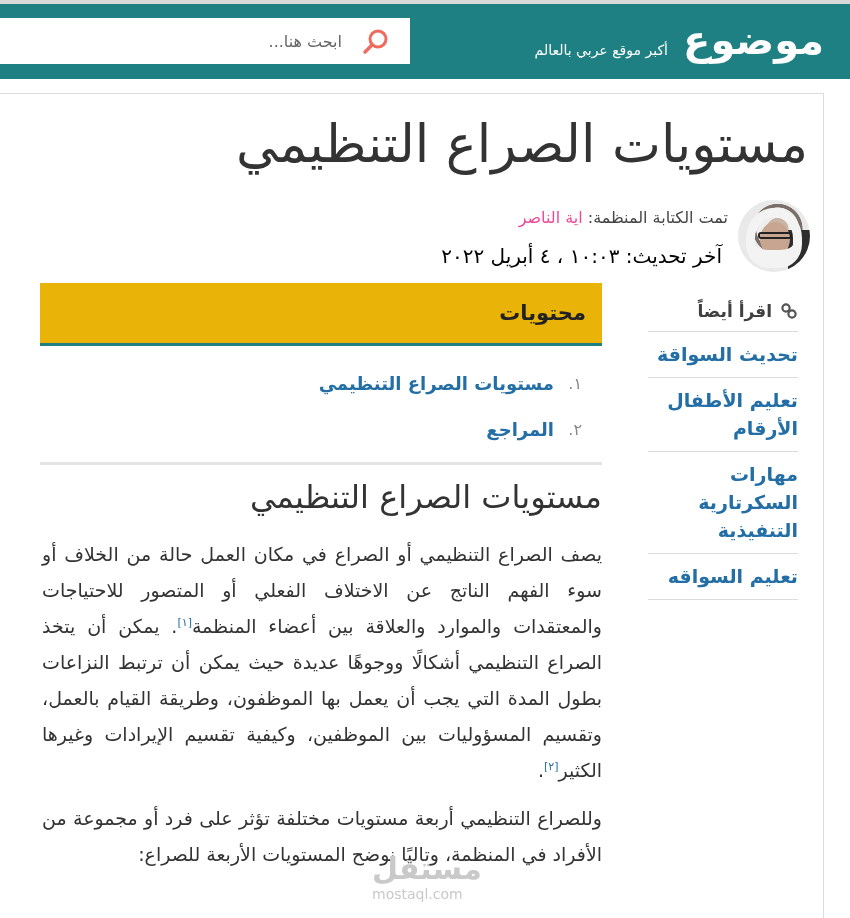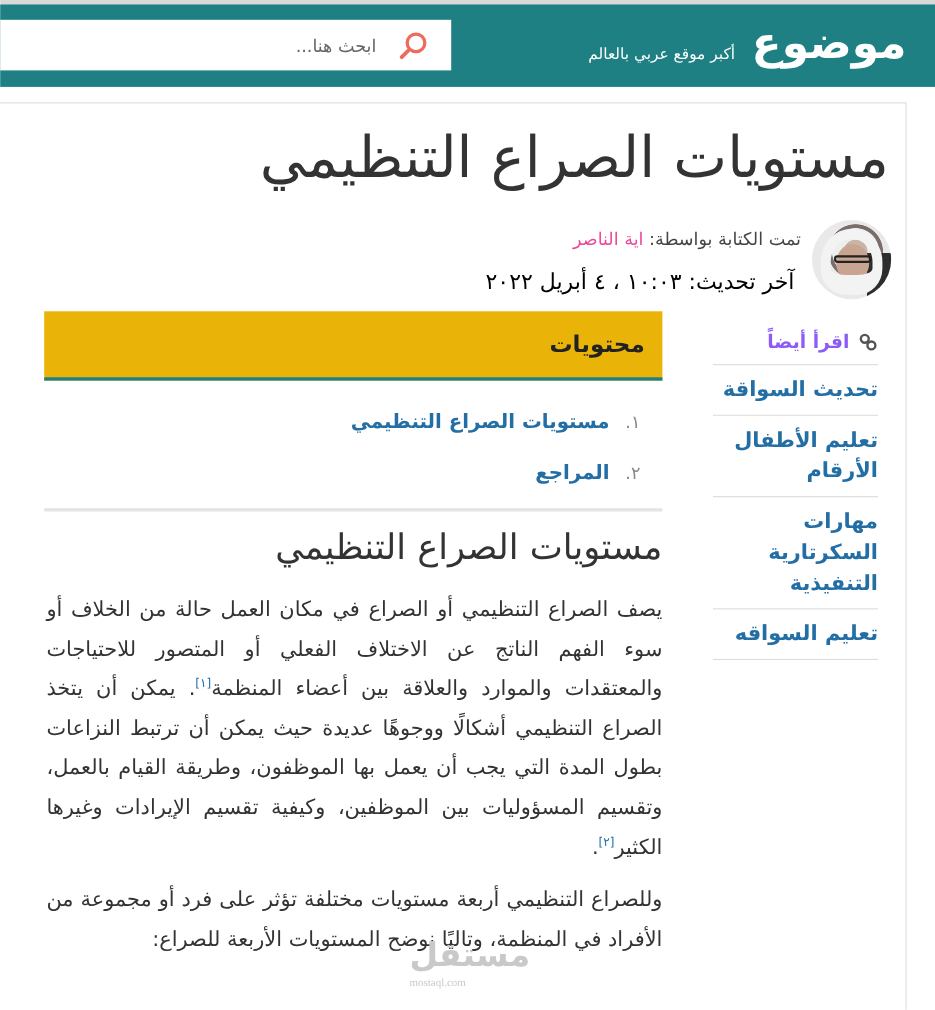--- a/index.html
+++ b/index.html
@@ -29,40 +29,40 @@
     .avatar .glasses { position: absolute; left: 20px; top: 32px; width: 34px; height: 7px; border: 2px solid #222; border-radius: 3px; }
     .avatar .scarf { position: absolute; left: 8px; top: 8px; width: 56px; height: 60px; border-radius: 50% 50% 40% 40%;
                      border: 9px solid #f3f3f3; border-bottom-width: 18px; }
     .avatar .bg { position: absolute; right: 0; top: 30px; width: 22px; height: 42px; background: #2d2d2d; }
 
     .byline { position: absolute; top: 206px; right: 122px; font-size: 16px; line-height: 24px; color: #444; white-space: nowrap; }
     .byline .author { color: #ec4899; }
     .updated { position: absolute; top: 244px; right: 128px; font-size: 20px; line-height: 24px; color: #000000; white-space: nowrap; }
 
     .aside { position: absolute; top: 290px; right: 52px; width: 150px; }
-    .aside-head { display: flex; align-items: center; gap: 8px; height: 42px; border-bottom: 1px solid #dcdcdc; font-size: 17px; font-weight: bold; color: #8b5cf6; }
+    .aside-head { display: flex; align-items: center; gap: 8px; height: 42px; border-bottom: 1px solid #dcdcdc; font-size: 17px; font-weight: bold; color: #404040; }
     .chain-icon { width: 18px; height: 18px; }
     .aside-item { display: block; padding: 8px 0 9px; border-bottom: 1px solid #dcdcdc; color: #236ea5; font-size: 19px; line-height: 28px; font-weight: bold; text-decoration: none; }
 
     .toc { position: absolute; top: 283px; left: 40px; width: 562px; }
     .toc-head { height: 63px; background: #eab308; border-bottom: 3px solid #1f8084; padding: 0 16px 0 0; display: flex; align-items: center; font-size: 21px; font-weight: bold; color: #222; }
     .toc-list { list-style: none; padding: 14px 20px 10px 0; border-bottom: 3px solid #e4e4e4; }
     .toc-list li { display: flex; align-items: center; height: 46px; font-size: 18px; }
     .toc-num { color: #888; font-size: 16px; width: 28px; }
     .toc-link { color: #236ea5; font-weight: bold; text-decoration: none; }
 
     .section-title { position: absolute; top: 472px; right: 248px; font-size: 32px; line-height: 50px; font-weight: normal; color: #333; white-space: nowrap; }
 
     .content { position: absolute; top: 536px; right: 248px; width: 560px; font-size: 19px; line-height: 36px; color: #333; text-align: justify; text-align-last: right; }
     .content p { margin-bottom: 12px; }
     .content sup { font-size: 11px; color: #236ea5; vertical-align: super; line-height: 0; }
 
     .watermark { position: absolute; left: 372px; top: 852px; width: 110px; text-align: left; color: #c9c9c9; pointer-events: none; }
     .watermark .ar { font-size: 30px; font-weight: bold; line-height: 34px; }
-    .watermark .en { font-size: 10px; line-height: 16px; direction: ltr; font-family: Liberation Serif, serif; }
+    .watermark .en { font-size: 14px; line-height: 16px; direction: ltr; }
   </style>
 </head>
 <body>
 
 <div class="topstrip"></div>
 
 <header class="header">
   <div class="logo">موضوع</div>
   <div class="tagline">أكبر موقع عربي بالعالم</div>
   <div class="search">
@@ -78,21 +78,21 @@
 
 <h1 class="title">مستويات الصراع التنظيمي</h1>
 
 <div class="avatar">
   <div class="bg"></div>
   <div class="face"></div>
   <div class="scarf"></div>
   <div class="glasses"></div>
 </div>
 <div class="byline">
-  <span>تمت الكتابة بواسطة: </span><a class="author">اية الناصر</a>
+  <span>تمت الكتابة المنظمة: </span><a class="author">اية الناصر</a>
 </div>
 <div class="updated">آخر تحديث: ١٠:٠٣ ، ٤ أبريل ٢٠٢٢</div>
 
 <aside class="aside">
   <div class="aside-head">
     <svg class="chain-icon" viewBox="0 0 18 18">
       <circle cx="6" cy="6" r="3.6" fill="none" stroke="#555" stroke-width="2.2"></circle>
       <circle cx="12" cy="12" r="3.6" fill="none" stroke="#555" stroke-width="2.2"></circle>
     </svg>
     <span>اقرأ أيضاً</span>

